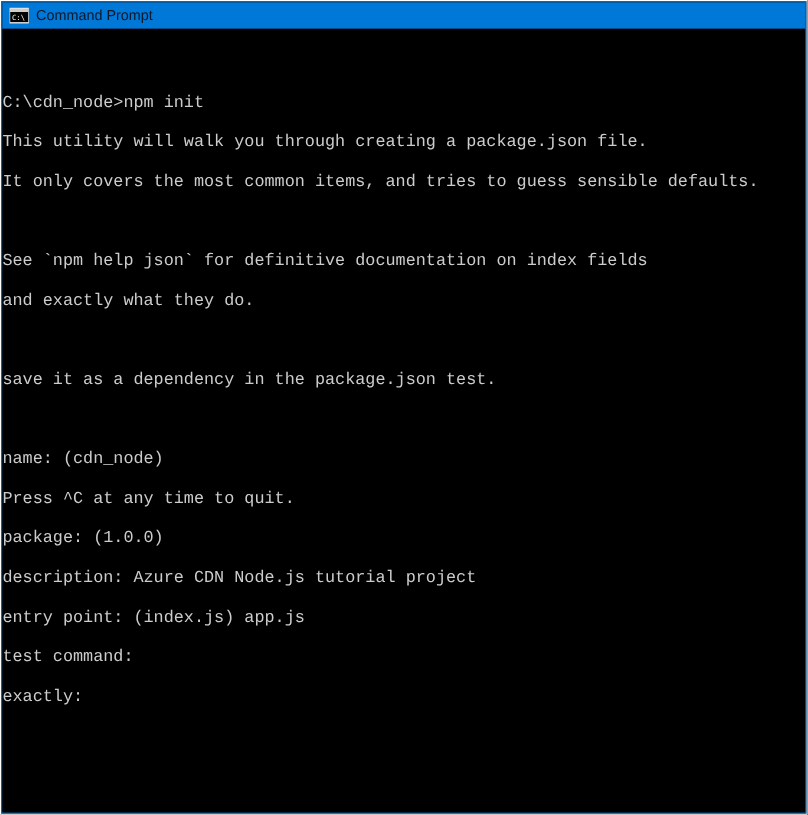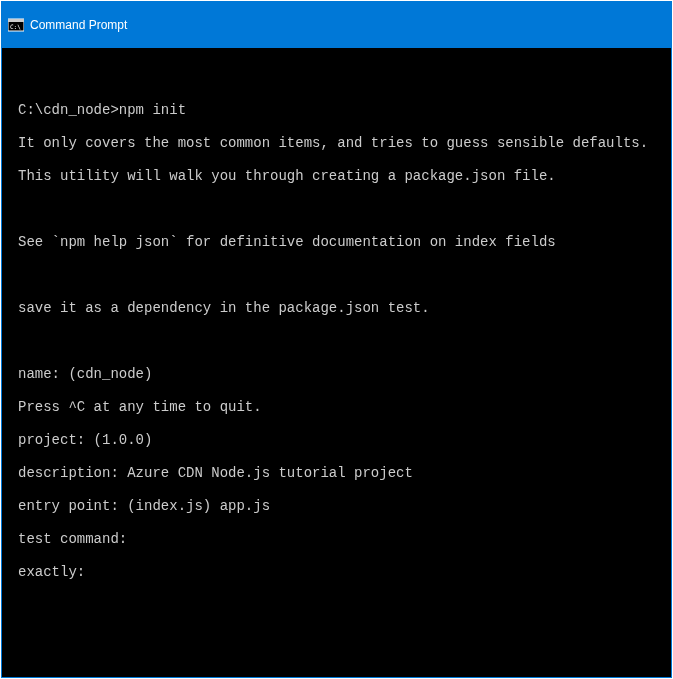--- a/index.html
+++ b/index.html
@@ -14,22 +14,22 @@
       width: 671px;
       height: 677px;
       margin: 1px;
       border: 1px solid #0078d7;
       background: #000;
       display: flex;
       flex-direction: column;
     }
     .titlebar {
       background: #0078d7;
-      color: #ffffff;
-      height: 46px;
+      color: #0f172a;
+      height: 22px;
       display: flex;
       align-items: center;
       font-family: "Segoe UI", Tahoma, sans-serif;
       font-size: 12px;
       padding-left: 6px;
     }
     .titlebar-icon {
       width: 16px;
       height: 16px;
       margin-right: 6px;
@@ -38,21 +38,21 @@
       justify-content: center;
     }
     .titlebar-icon svg { display: block; }
     .terminal {
       flex: 1;
       background: #000;
       color: #ccc;
       font-family: Consolas, "Courier New", monospace;
       font-size: 14px;
       line-height: 16.5px;
-      padding: 4px 16px;
+      padding: 4px 0;
       white-space: pre;
       overflow: hidden;
     }
     .terminal .line { white-space: pre; }
     .terminal .blank { height: 16.5px; }
   </style>
 </head>
 <body>
 
 <div class="window">
@@ -62,30 +62,31 @@
         <rect x="0" y="2" width="16" height="12" fill="#000" stroke="#fff" stroke-width="1"></rect>
         <rect x="0" y="2" width="16" height="3" fill="#ccc"></rect>
         <text x="2" y="12" font-size="6" fill="#fff" font-family="monospace">C:\</text>
       </svg>
     </span>
     <span>Command Prompt</span>
   </div>
   <div class="terminal">
 <div class="blank"></div>
 <div class="line">C:\cdn_node&gt;npm init</div>
+<div class="line">This utility will walk you through creating a package.json file.</div>
 <div class="line">It only covers the most common items, and tries to guess sensible defaults.</div>
-<div class="line">This utility will walk you through creating a package.json file.</div>
 <div class="blank"></div>
 <div class="line">See `npm help json` for definitive documentation on index fields</div>
+<div class="line">and exactly what they do.</div>
 <div class="blank"></div>
 <div class="line">save it as a dependency in the package.json test.</div>
 <div class="blank"></div>
 <div class="line">name: (cdn_node)</div>
 <div class="line">Press ^C at any time to quit.</div>
-<div class="line">project: (1.0.0)</div>
+<div class="line">package: (1.0.0)</div>
 <div class="line">description: Azure CDN Node.js tutorial project</div>
 <div class="line">entry point: (index.js) app.js</div>
 <div class="line">test command:</div>
 <div class="line">exactly:</div>
 
 
 
 
 
 

